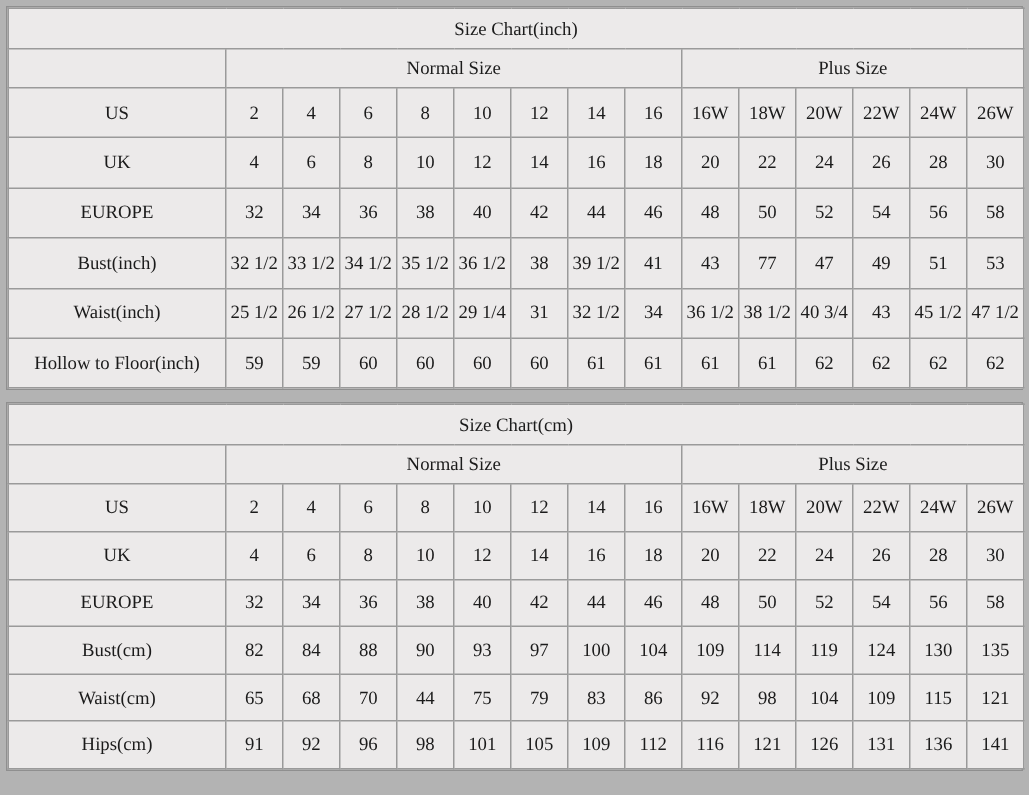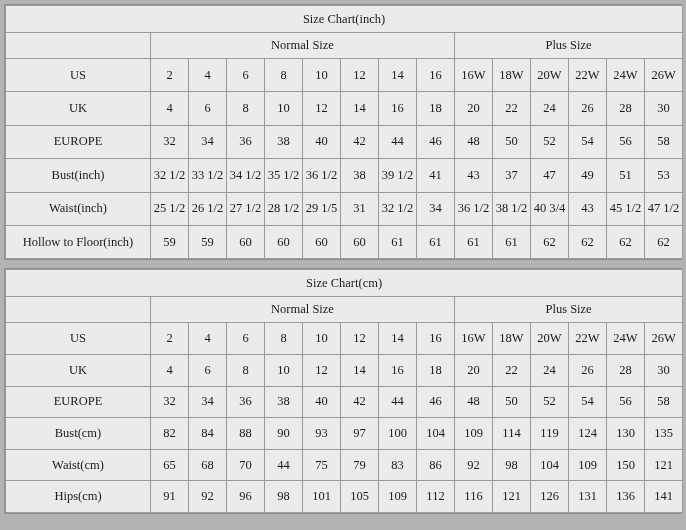--- a/index.html
+++ b/index.html
@@ -135,33 +135,33 @@
             <td class="rowlabel">Bust(inch)</td>
             <td class="small-val">32 1/2</td>
             <td class="small-val">33 1/2</td>
             <td class="small-val">34 1/2</td>
             <td class="small-val">35 1/2</td>
             <td class="small-val">36 1/2</td>
             <td>38</td>
             <td class="small-val">39 1/2</td>
             <td>41</td>
             <td>43</td>
-            <td>37</td>
+            <td>77</td>
             <td>47</td>
             <td>49</td>
             <td>51</td>
             <td>53</td>
           </tr>
           <tr class="r28">
             <td class="rowlabel">Waist(inch)</td>
             <td class="small-val">25 1/2</td>
             <td class="small-val">26 1/2</td>
             <td class="small-val">27 1/2</td>
             <td class="small-val">28 1/2</td>
-            <td class="small-val">29 1/5</td>
+            <td class="small-val">29 1/4</td>
             <td>31</td>
             <td class="small-val">32 1/2</td>
             <td>34</td>
             <td class="small-val">36 1/2</td>
             <td class="small-val">38 1/2</td>
             <td class="small-val">40 3/4</td>
             <td>43</td>
             <td class="small-val">45 1/2</td>
             <td class="small-val">47 1/2</td>
           </tr>
@@ -276,21 +276,21 @@
             <td>70</td>
             <td>44</td>
             <td>75</td>
             <td>79</td>
             <td>83</td>
             <td>86</td>
             <td>92</td>
             <td>98</td>
             <td>104</td>
             <td>109</td>
-            <td>150</td>
+            <td>115</td>
             <td>121</td>
           </tr>
           <tr class="r26">
             <td class="rowlabel">Hips(cm)</td>
             <td>91</td>
             <td>92</td>
             <td>96</td>
             <td>98</td>
             <td>101</td>
             <td>105</td>

